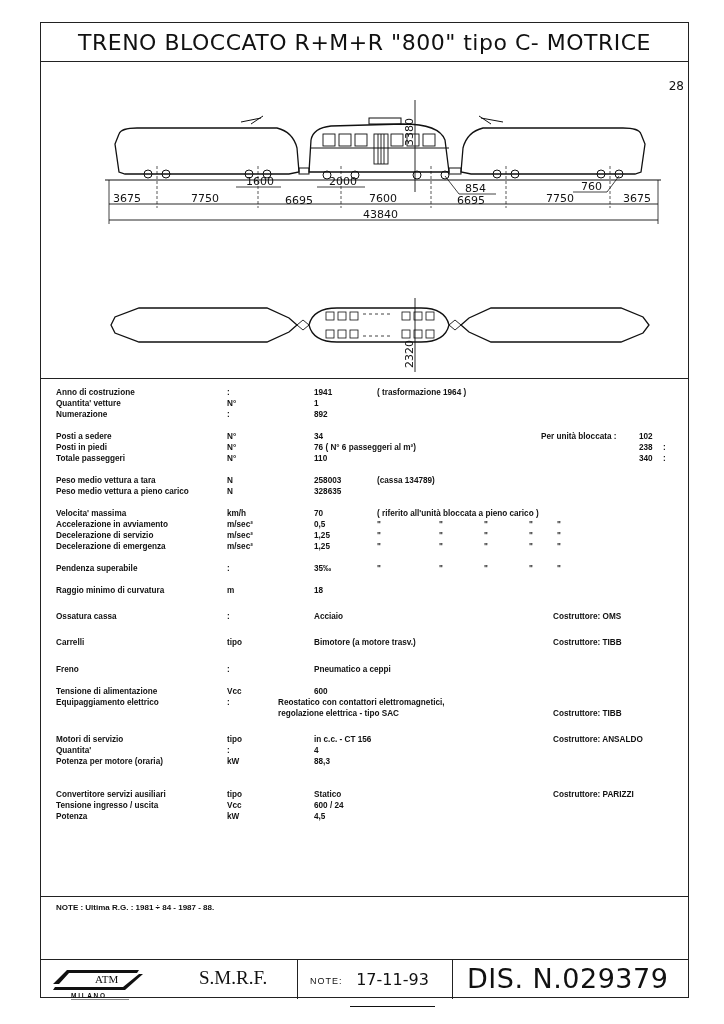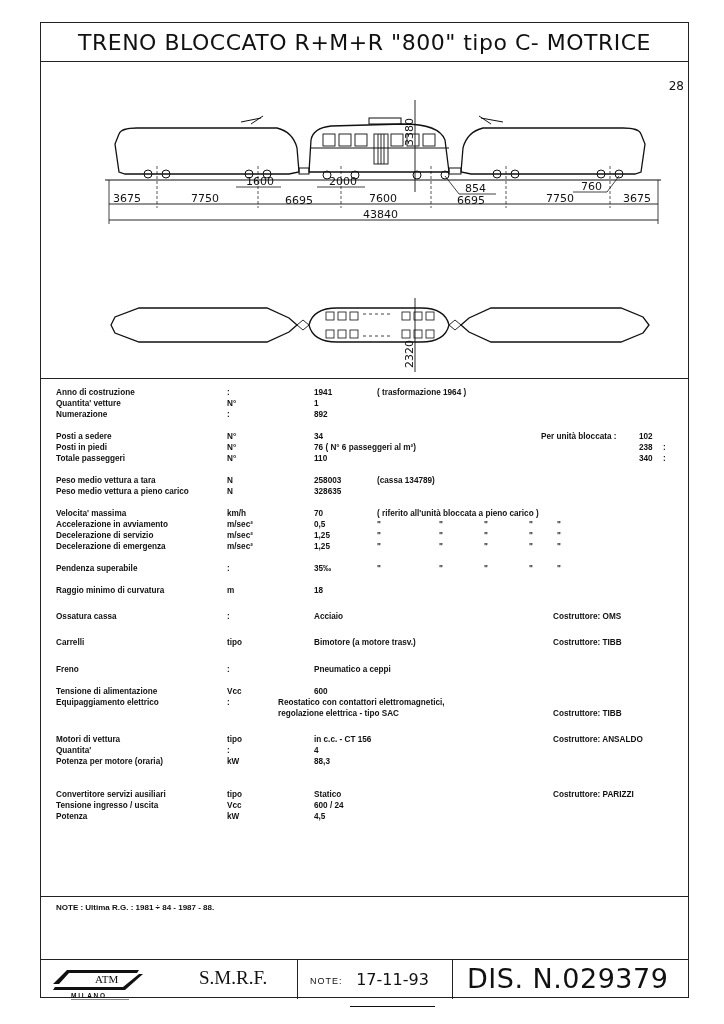--- a/index.html
+++ b/index.html
@@ -284,21 +284,21 @@
       <div class="row" style="top: 318px;">
         <span class="c-label">Equipaggiamento elettrico</span>
         <span class="c-unit">:</span>
         <span class="c-val" style="left: 237px;">Reostatico con contattori elettromagnetici,</span>
       </div>
       <div class="row" style="top: 329px;">
         <span class="c-val" style="left: 237px;">regolazione elettrica - tipo SAC</span>
         <span class="c-right" style="left: 480px;">Costruttore: TIBB</span>
       </div>
       <div class="row" style="top: 355px;">
-        <span class="c-label">Motori di vettura</span>
+        <span class="c-label">Motori di servizio</span>
         <span class="c-unit">tipo</span>
         <span class="c-val">in c.c. - CT 156</span>
         <span class="c-right" style="left: 480px;">Costruttore: ANSALDO</span>
       </div>
       <div class="row" style="top: 366px;">
         <span class="c-label">Quantita'</span>
         <span class="c-unit">:</span>
         <span class="c-val">4</span>
       </div>
       <div class="row" style="top: 377px;">

